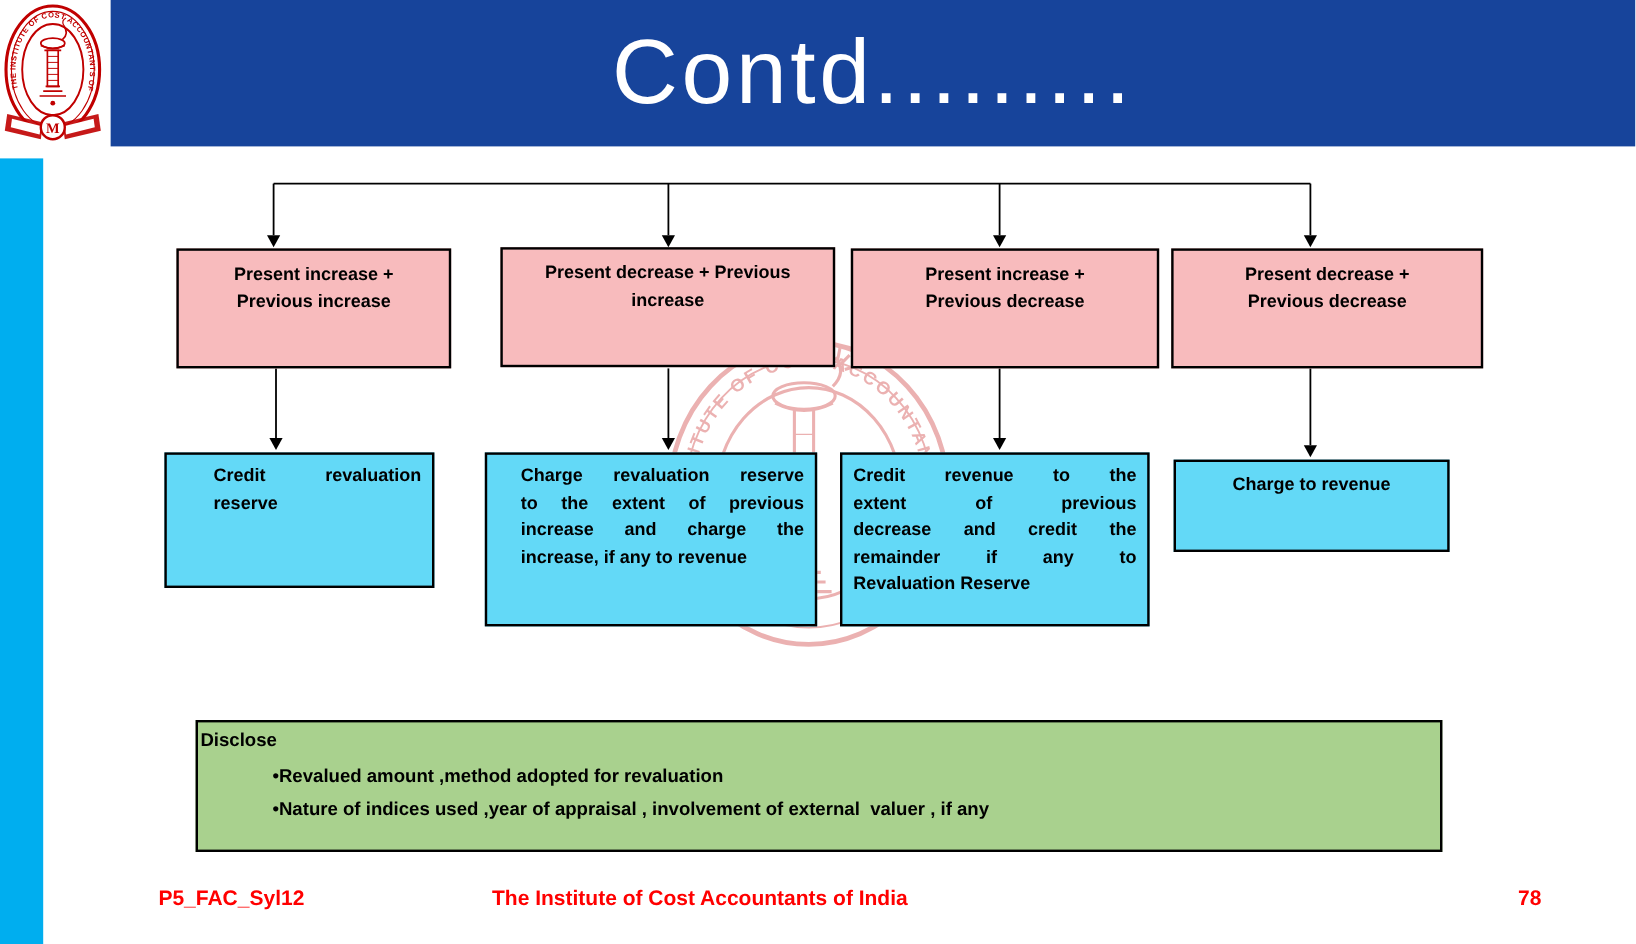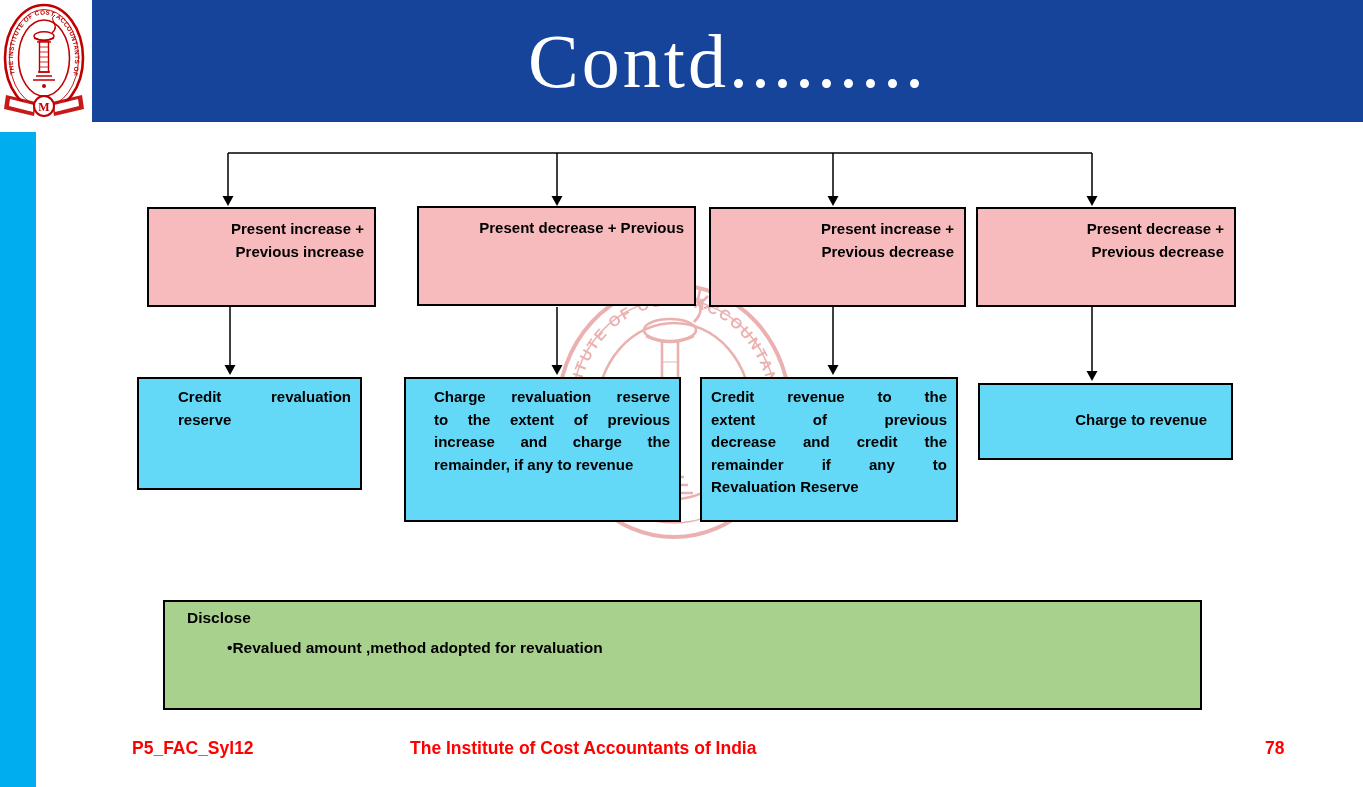--- a/index.html
+++ b/index.html
@@ -2,43 +2,43 @@
 <html style="--header-bg: #17449B; --stripe: #00AEEF; --condition-box-fill: #F8BBBD; --treatment-box-fill: #63D9F7; --disclose-fill: #A9D18E; --box-border: #000000; --footer-text: #FF0000; --seal-red: #C00000;"><head>
 <meta charset="utf-8">
 <style>
   html,body{margin:0;padding:0;background:#fff;}
   .slide{position:relative;width:1363px;height:787px;background:#fff;overflow:hidden;
          font-family:"Liberation Sans",sans-serif;}
   
   .header{position:absolute;left:92px;top:0;right:0;height:122px;
           background:var(--header-bg,#17449B);display:flex;align-items:center;justify-content:center;}
   .header .title{color:#fff;font-size:76px;font-weight:400;letter-spacing:3px;line-height:122px;
-                 font-family:Liberation Serif, serif;}
+                 font-family:Liberation Sans, sans-serif;}
   
   .logo-area{position:absolute;left:0;top:0;width:92px;height:131px;background:#fff;}
   
   .stripe{position:absolute;left:0;top:132px;width:36px;bottom:0;background:var(--stripe,#00AEEF);}
   
   .watermark{position:absolute;left:552px;top:282px;width:245px;height:258px;opacity:.3;z-index:1;}
   
   .connectors{position:absolute;left:0;top:0;width:1363px;height:787px;z-index:2;pointer-events:none;}
   
   .fbox{position:absolute;box-sizing:border-box;border:2px solid var(--box-border,#000);
         font-weight:bold;font-size:15px;line-height:1.5;color:#000;z-index:3;}
   .pink{background:var(--condition-box-fill,#F8BBBD);padding:9px 10px;}
   .blue{background:var(--treatment-box-fill,#63D9F7);padding:7px 9px;}
-  .lines>div{text-align:right;}
+  .lines>div{text-align:center;}
   .justify>div{text-align:justify;text-align-last:justify;}
   .justify>div:last-child{text-align-last:left;}
   .indent-left{padding-left:48px;}
   
   .disclose{position:absolute;left:163px;top:600px;width:1039px;height:110px;box-sizing:border-box;
             border:2px solid var(--box-border,#000);background:var(--disclose-fill,#A9D18E);
             z-index:3;color:#000;}
-  .d-title{font-weight:bold;font-size:15.5px;margin:7px 0 0 22px;}
+  .d-title{font-weight:bold;font-size:15.5px;margin:7px 0 0 2px;}
   .d-bullet{font-weight:bold;font-size:15.5px;margin:12px 0 0 62px;white-space:pre-wrap;}
   .d-bullet + .d-bullet{margin-top:9px;}
   
   .footer{position:absolute;left:0;top:738px;width:100%;height:24px;z-index:3;
           color:var(--footer-text,#FF0000);font-weight:bold;font-size:17.5px;}
   .footer span{position:absolute;top:0;white-space:nowrap;}
   .f-left{left:132px;}
   .f-center{left:410px;}
   .f-page{left:1265px;}
 </style>
@@ -130,54 +130,56 @@
       <polygon points="1086.5,371 1097.5,371 1092,381"></polygon>
     </g>
   </svg>
 
   <div class="fbox pink lines" style="left:147px;top:207px;width:229px;height:100px;">
       <div>Present increase +</div>
       <div>Previous increase</div>
     </div>
   <div class="fbox pink lines" style="left:417px;top:206px;width:279px;height:100px;">
       <div>Present decrease + Previous</div>
+      <div>increase</div>
     </div>
   <div class="fbox pink lines" style="left:709px;top:207px;width:257px;height:100px;">
       <div>Present increase +</div>
       <div>Previous decrease</div>
     </div>
   <div class="fbox pink lines" style="left:976px;top:207px;width:260px;height:100px;">
       <div>Present decrease +</div>
       <div>Previous decrease</div>
     </div>
 
   <div class="fbox blue lines justify indent-left" style="left:137px;top:377px;width:225px;height:113px;padding-left:39px;">
       <div>Credit revaluation</div>
       <div>reserve</div>
     </div>
   <div class="fbox blue lines justify" style="left:404px;top:377px;width:277px;height:145px;padding-left:28px;">
       <div>Charge revaluation reserve</div>
       <div>to the extent of previous</div>
       <div>increase and charge the</div>
-      <div>remainder, if any to revenue</div>
+      <div>increase, if any to revenue</div>
     </div>
   <div class="fbox blue lines justify" style="left:700px;top:377px;width:258px;height:145px;">
       <div>Credit revenue to the</div>
       <div>extent of previous</div>
       <div>decrease and credit the</div>
       <div>remainder if any to</div>
       <div>Revaluation Reserve</div>
     </div>
-  <div class="fbox blue lines" style="left:978px;top:383px;width:255px;height:77px;padding:24px;">
+  <div class="fbox blue lines" style="left:978px;top:383px;width:230px;height:77px;padding:8px;">
       <div>Charge to revenue</div>
     </div>
 
   <div class="disclose">
     <div class="d-title">Disclose</div>
     <div class="d-bullet">•Revalued amount ,method adopted for revaluation</div>
+    <div class="d-bullet">•Nature of indices used ,year of appraisal , involvement of external  valuer , if any</div>
   </div>
 
   <div class="footer">
     <span class="f-left">P5_FAC_Syl12</span>
     <span class="f-center">The Institute of Cost Accountants of India</span>
     <span class="f-page">78</span>
   </div>
 
 </div>
 

